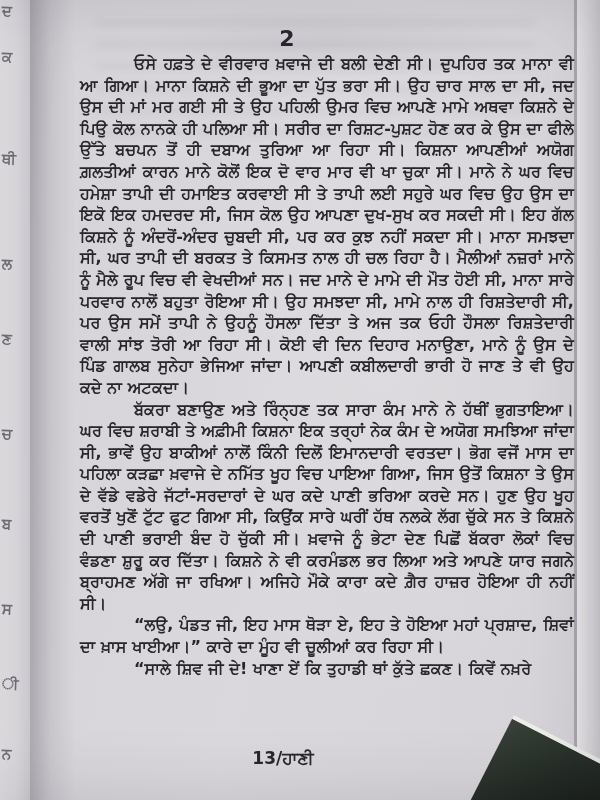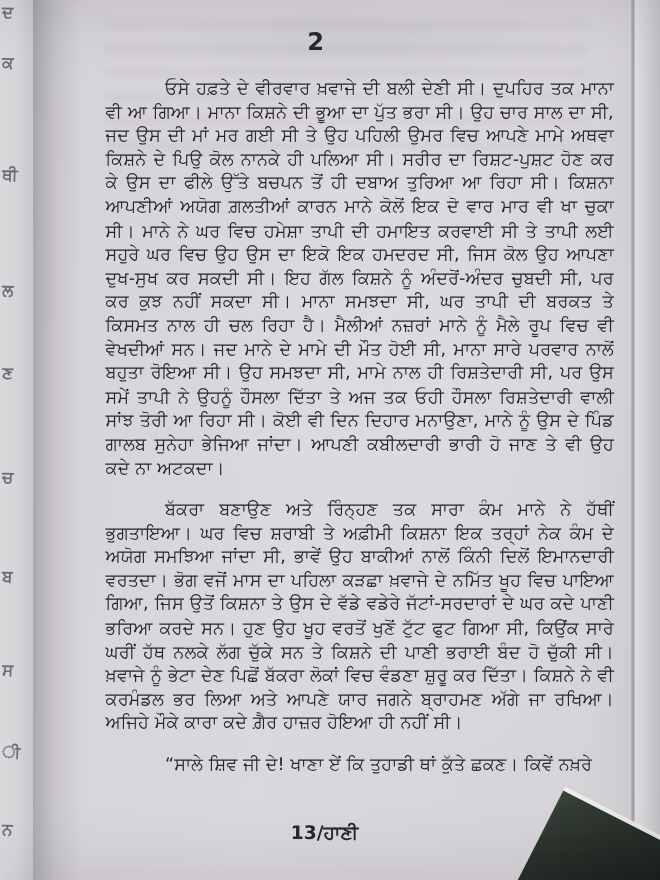--- a/index.html
+++ b/index.html
@@ -97,32 +97,32 @@
     color: #27272e;
   }
 
   .text-block {
     position: absolute;
     left: 80px; top: 53px;
     width: 494px;
     color: #26262c;
   }
   .text-block p {
-    margin: 16px;
+    margin: 0;
     font-size: 16px;
     line-height: 21.6px;
-    font-weight: 400;
+    font-weight: 700;
     text-align: justify;
     text-indent: 54px;
     letter-spacing: 0.1px;
   }
 
   .footer-label {
     position: absolute;
-    top: 748px; left: 92px;
+    top: 748px; left: 80px;
     width: 494px;
     text-align: center;
     padding-right: 88px;
     box-sizing: border-box;
     font-size: 17px;
     font-weight: 600;
     color: #26262c;
   }
 
   
@@ -155,20 +155,21 @@
   </div>
 
   <div class="gutter-shadow"></div>
   <div class="showthrough"></div>
 
   <div class="page-number">2</div>
 
   <div class="text-block">
     <p>ਓਸੇ ਹਫ਼ਤੇ ਦੇ ਵੀਰਵਾਰ ਖ਼ਵਾਜੇ ਦੀ ਬਲੀ ਦੇਣੀ ਸੀ। ਦੁਪਹਿਰ ਤਕ ਮਾਨਾ ਵੀ ਆ ਗਿਆ। ਮਾਨਾ ਕਿਸ਼ਨੇ ਦੀ ਭੂਆ ਦਾ ਪੁੱਤ ਭਰਾ ਸੀ। ਉਹ ਚਾਰ ਸਾਲ ਦਾ ਸੀ, ਜਦ ਉਸ ਦੀ ਮਾਂ ਮਰ ਗਈ ਸੀ ਤੇ ਉਹ ਪਹਿਲੀ ਉਮਰ ਵਿਚ ਆਪਣੇ ਮਾਮੇ ਅਥਵਾ ਕਿਸ਼ਨੇ ਦੇ ਪਿਉ ਕੋਲ ਨਾਨਕੇ ਹੀ ਪਲਿਆ ਸੀ। ਸਰੀਰ ਦਾ ਰਿਸ਼ਟ-ਪੁਸ਼ਟ ਹੋਣ ਕਰ ਕੇ ਉਸ ਦਾ ਫੀਲੇ ਉੱਤੇ ਬਚਪਨ ਤੋਂ ਹੀ ਦਬਾਅ ਤੁਰਿਆ ਆ ਰਿਹਾ ਸੀ। ਕਿਸ਼ਨਾ ਆਪਣੀਆਂ ਅਯੋਗ ਗ਼ਲਤੀਆਂ ਕਾਰਨ ਮਾਨੇ ਕੋਲੋਂ ਇਕ ਦੋ ਵਾਰ ਮਾਰ ਵੀ ਖਾ ਚੁਕਾ ਸੀ। ਮਾਨੇ ਨੇ ਘਰ ਵਿਚ ਹਮੇਸ਼ਾ ਤਾਪੀ ਦੀ ਹਮਾਇਤ ਕਰਵਾਈ ਸੀ ਤੇ ਤਾਪੀ ਲਈ ਸਹੁਰੇ ਘਰ ਵਿਚ ਉਹ ਉਸ ਦਾ ਇਕੋ ਇਕ ਹਮਦਰਦ ਸੀ, ਜਿਸ ਕੋਲ ਉਹ ਆਪਣਾ ਦੁਖ-ਸੁਖ ਕਰ ਸਕਦੀ ਸੀ। ਇਹ ਗੱਲ ਕਿਸ਼ਨੇ ਨੂੰ ਅੰਦਰੋਂ-ਅੰਦਰ ਚੁਬਦੀ ਸੀ, ਪਰ ਕਰ ਕੁਝ ਨਹੀਂ ਸਕਦਾ ਸੀ। ਮਾਨਾ ਸਮਝਦਾ ਸੀ, ਘਰ ਤਾਪੀ ਦੀ ਬਰਕਤ ਤੇ ਕਿਸਮਤ ਨਾਲ ਹੀ ਚਲ ਰਿਹਾ ਹੈ। ਮੈਲੀਆਂ ਨਜ਼ਰਾਂ ਮਾਨੇ ਨੂੰ ਮੈਲੇ ਰੂਪ ਵਿਚ ਵੀ ਵੇਖਦੀਆਂ ਸਨ। ਜਦ ਮਾਨੇ ਦੇ ਮਾਮੇ ਦੀ ਮੌਤ ਹੋਈ ਸੀ, ਮਾਨਾ ਸਾਰੇ ਪਰਵਾਰ ਨਾਲੋਂ ਬਹੁਤਾ ਰੋਇਆ ਸੀ। ਉਹ ਸਮਝਦਾ ਸੀ, ਮਾਮੇ ਨਾਲ ਹੀ ਰਿਸ਼ਤੇਦਾਰੀ ਸੀ, ਪਰ ਉਸ ਸਮੇਂ ਤਾਪੀ ਨੇ ਉਹਨੂੰ ਹੌਸਲਾ ਦਿੱਤਾ ਤੇ ਅਜ ਤਕ ਓਹੀ ਹੌਸਲਾ ਰਿਸ਼ਤੇਦਾਰੀ ਵਾਲੀ ਸਾਂਝ ਤੋਰੀ ਆ ਰਿਹਾ ਸੀ। ਕੋਈ ਵੀ ਦਿਨ ਦਿਹਾਰ ਮਨਾਉਣਾ, ਮਾਨੇ ਨੂੰ ਉਸ ਦੇ ਪਿੰਡ ਗਾਲਬ ਸੁਨੇਹਾ ਭੇਜਿਆ ਜਾਂਦਾ। ਆਪਣੀ ਕਬੀਲਦਾਰੀ ਭਾਰੀ ਹੋ ਜਾਣ ਤੇ ਵੀ ਉਹ ਕਦੇ ਨਾ ਅਟਕਦਾ।</p>
     <p>ਬੱਕਰਾ ਬਣਾਉਣ ਅਤੇ ਰਿੰਨ੍ਹਣ ਤਕ ਸਾਰਾ ਕੰਮ ਮਾਨੇ ਨੇ ਹੱਥੀਂ ਭੁਗਤਾਇਆ। ਘਰ ਵਿਚ ਸ਼ਰਾਬੀ ਤੇ ਅਫ਼ੀਮੀ ਕਿਸ਼ਨਾ ਇਕ ਤਰ੍ਹਾਂ ਨੇਕ ਕੰਮ ਦੇ ਅਯੋਗ ਸਮਝਿਆ ਜਾਂਦਾ ਸੀ, ਭਾਵੇਂ ਉਹ ਬਾਕੀਆਂ ਨਾਲੋਂ ਕਿੰਨੀ ਦਿਲੋਂ ਇਮਾਨਦਾਰੀ ਵਰਤਦਾ। ਭੋਗ ਵਜੋਂ ਮਾਸ ਦਾ ਪਹਿਲਾ ਕੜਛਾ ਖ਼ਵਾਜੇ ਦੇ ਨਮਿੱਤ ਖੂਹ ਵਿਚ ਪਾਇਆ ਗਿਆ, ਜਿਸ ਉਤੋਂ ਕਿਸ਼ਨਾ ਤੇ ਉਸ ਦੇ ਵੱਡੇ ਵਡੇਰੇ ਜੱਟਾਂ-ਸਰਦਾਰਾਂ ਦੇ ਘਰ ਕਦੇ ਪਾਣੀ ਭਰਿਆ ਕਰਦੇ ਸਨ। ਹੁਣ ਉਹ ਖੂਹ ਵਰਤੋਂ ਖੁਣੋਂ ਟੁੱਟ ਫੁਟ ਗਿਆ ਸੀ, ਕਿਉਂਕ ਸਾਰੇ ਘਰੀਂ ਹੱਥ ਨਲਕੇ ਲੱਗ ਚੁੱਕੇ ਸਨ ਤੇ ਕਿਸ਼ਨੇ ਦੀ ਪਾਣੀ ਭਰਾਈ ਬੰਦ ਹੋ ਚੁੱਕੀ ਸੀ। ਖ਼ਵਾਜੇ ਨੂੰ ਭੇਟਾ ਦੇਣ ਪਿਛੋਂ ਬੱਕਰਾ ਲੋਕਾਂ ਵਿਚ ਵੰਡਣਾ ਸ਼ੁਰੂ ਕਰ ਦਿੱਤਾ। ਕਿਸ਼ਨੇ ਨੇ ਵੀ ਕਰਮੰਡਲ ਭਰ ਲਿਆ ਅਤੇ ਆਪਣੇ ਯਾਰ ਜਗਨੇ ਬ੍ਰਾਹਮਣ ਅੱਗੇ ਜਾ ਰਖਿਆ। ਅਜਿਹੇ ਮੌਕੇ ਕਾਰਾ ਕਦੇ ਗ਼ੈਰ ਹਾਜ਼ਰ ਹੋਇਆ ਹੀ ਨਹੀਂ ਸੀ।</p>
+    <p>“ਲਉ, ਪੰਡਤ ਜੀ, ਇਹ ਮਾਸ ਥੋੜਾ ਏ, ਇਹ ਤੇ ਹੋਇਆ ਮਹਾਂ ਪ੍ਰਸ਼ਾਦ, ਸ਼ਿਵਾਂ ਦਾ ਖ਼ਾਸ ਖਾਈਆ।” ਕਾਰੇ ਦਾ ਮੂੰਹ ਵੀ ਚੂਲੀਆਂ ਕਰ ਰਿਹਾ ਸੀ।</p>
     <p>“ਸਾਲੇ ਸ਼ਿਵ ਜੀ ਦੇ! ਖਾਣਾ ਏਂ ਕਿ ਤੁਹਾਡੀ ਥਾਂ ਕੁੱਤੇ ਛਕਣ। ਕਿਵੇਂ ਨਖ਼ਰੇ</p>
   </div>
 
   <div class="footer-label">13/ਹਾਣੀ</div>
 
   <div class="page-right-edge"></div>
   <div class="right-outer-strip"></div>
   <div class="table-surface-corner"></div>
 
 </div>

